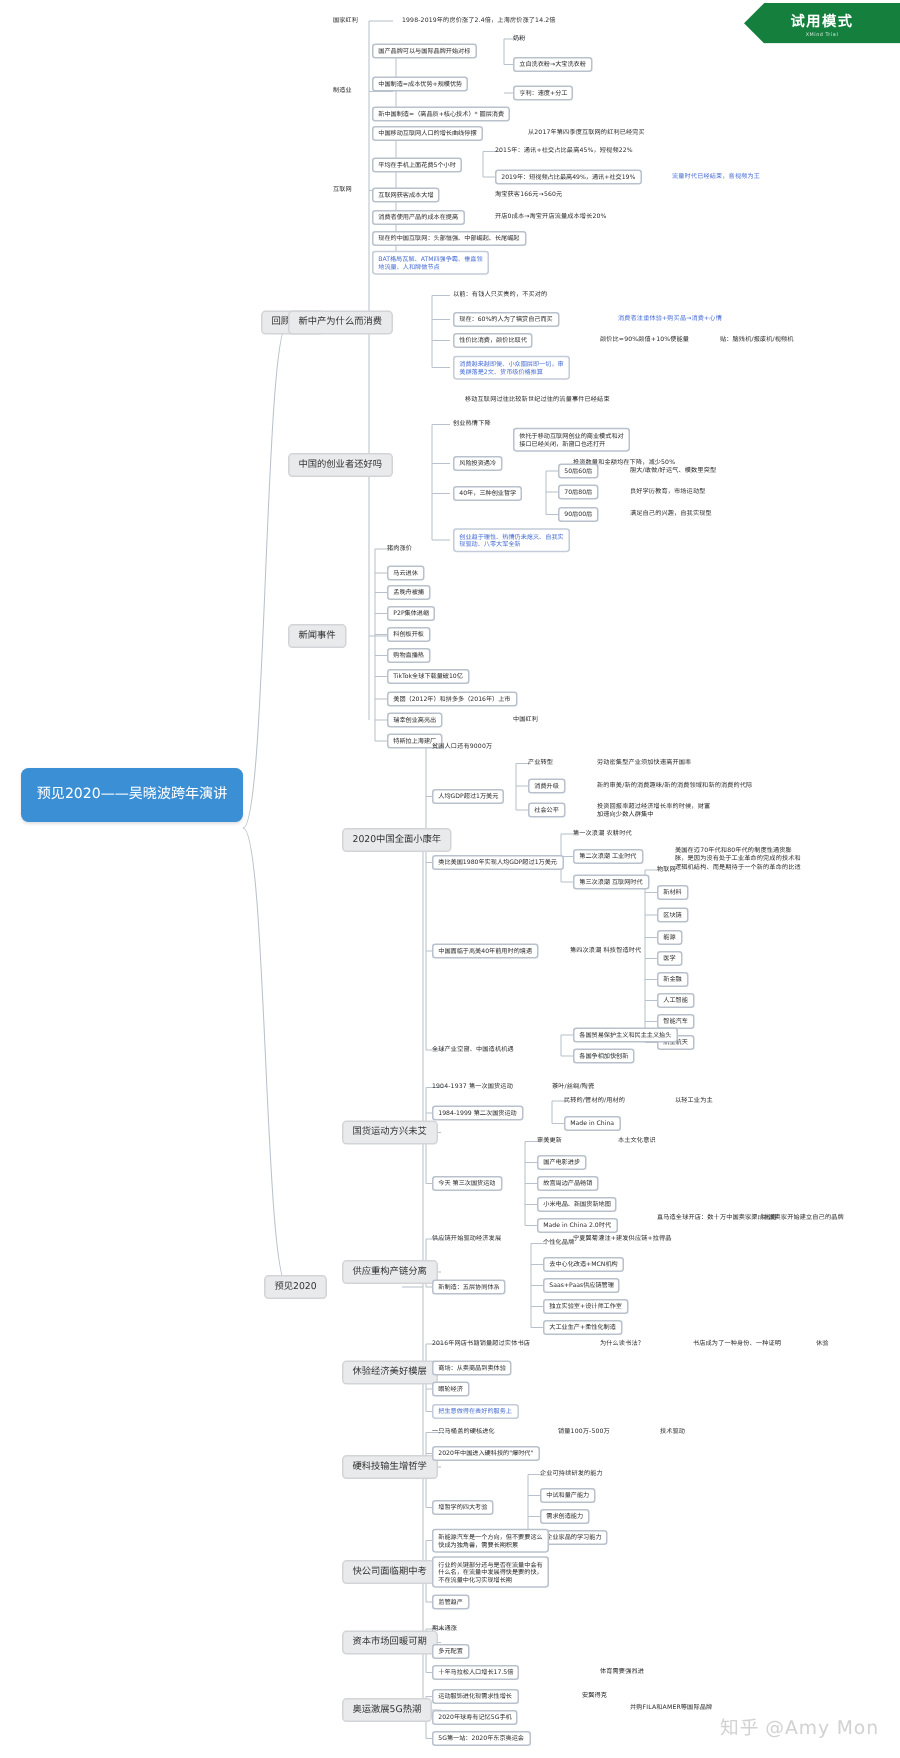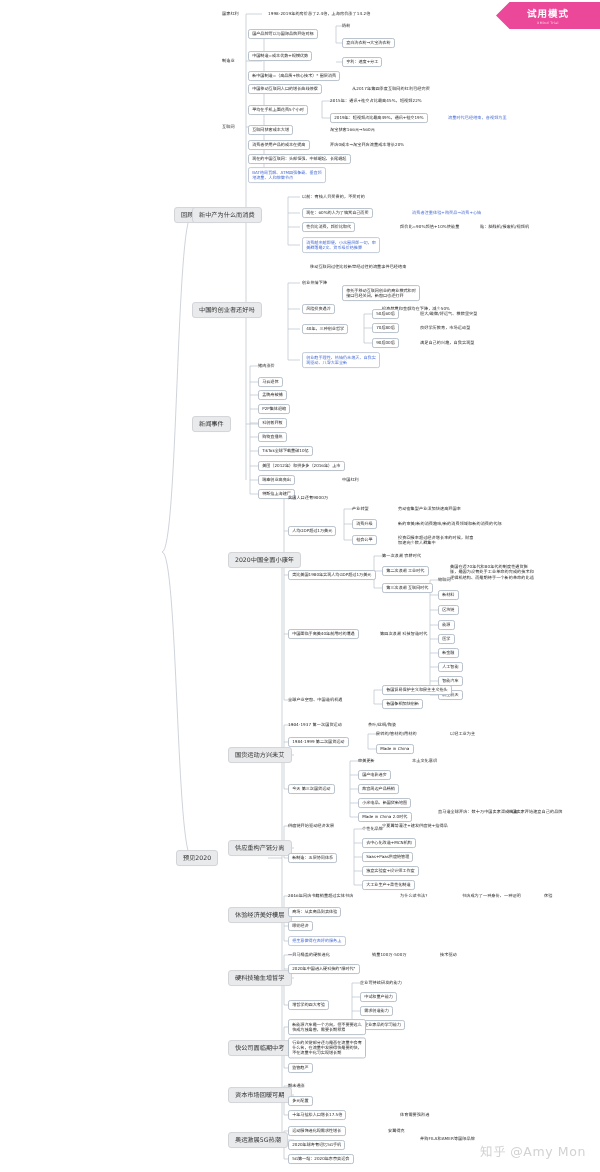--- a/index.html
+++ b/index.html
@@ -63,21 +63,21 @@
     padding:11px 6px;
     line-height:1.45;
     box-sizing:border-box;
     box-shadow:0 1px 2px rgba(0,0,0,.12);
   }
 
   
   #trial{
     position:absolute;right:0;top:2px;
     width:104px;height:27px;
-    background:#ec4899;
+    background:#15803d;
     color:#fff;
     clip-path:polygon(13% 0,100% 0,100% 100%,13% 100%,0 50%);
     display:flex;flex-direction:column;
     align-items:center;justify-content:center;
     gap:1px;
     text-align:right;
   }
   #trial .t-main{font-size:9.5px;font-weight:bold;letter-spacing:1px;}
   #trial .t-sub{font-size:3.2px;opacity:.82;letter-spacing:.4px;}
 
@@ -245,20 +245,21 @@
         <path d="M284 1101 L 296 1101"></path>
         <path d="M284 1115 L 296 1115"></path>
 
       <path d="M284 1131 L 284 1159"></path>
       <path d="M284 1131 L 296 1131"></path>
         <path d="M284 1145 L 296 1145"></path>
         <path d="M284 1159 L 296 1159"></path>
     </g>
   </svg>
 
+  <div id="root">预见2020——吴晓波跨年演讲</div>
 
   <div class="node n-l1" id="branch-review2019" style="left:174px;top:215px;">回顾2019</div>
 
   <div class="node n-l1" id="branch-foresee2020" style="left:176px;top:858px;">预见2020</div>
 
   <div id="nodes-layer">
       <div class="node n-plain" style="left: 222px; top: 14px;">国家红利</div>
       <div class="node n-plain" style="left: 268px; top: 14px;">1998-2019年的房价涨了2.4倍，上海房价涨了14.2倍</div>
       <div class="node n-plain" style="left: 222px; top: 61px;">制造业</div>
       <div class="node n-box" style="left: 248px; top: 34px;">国产品牌可以与国际品牌开始对标</div>

